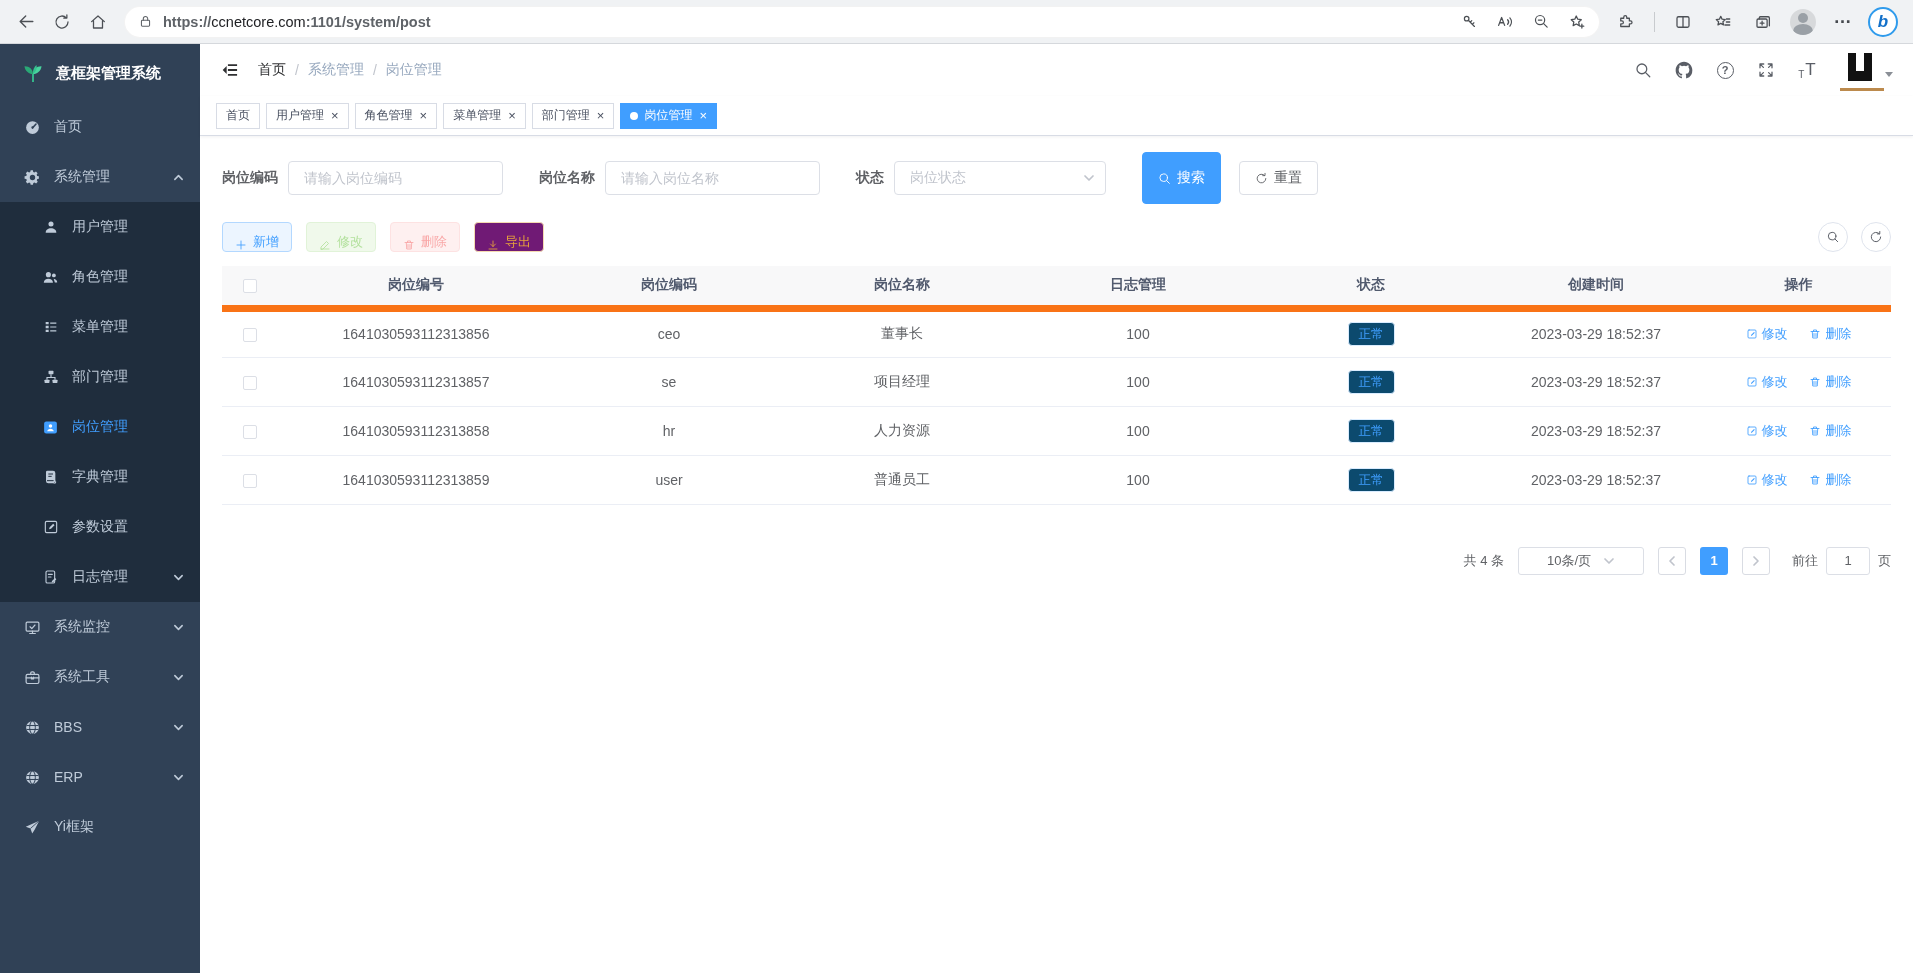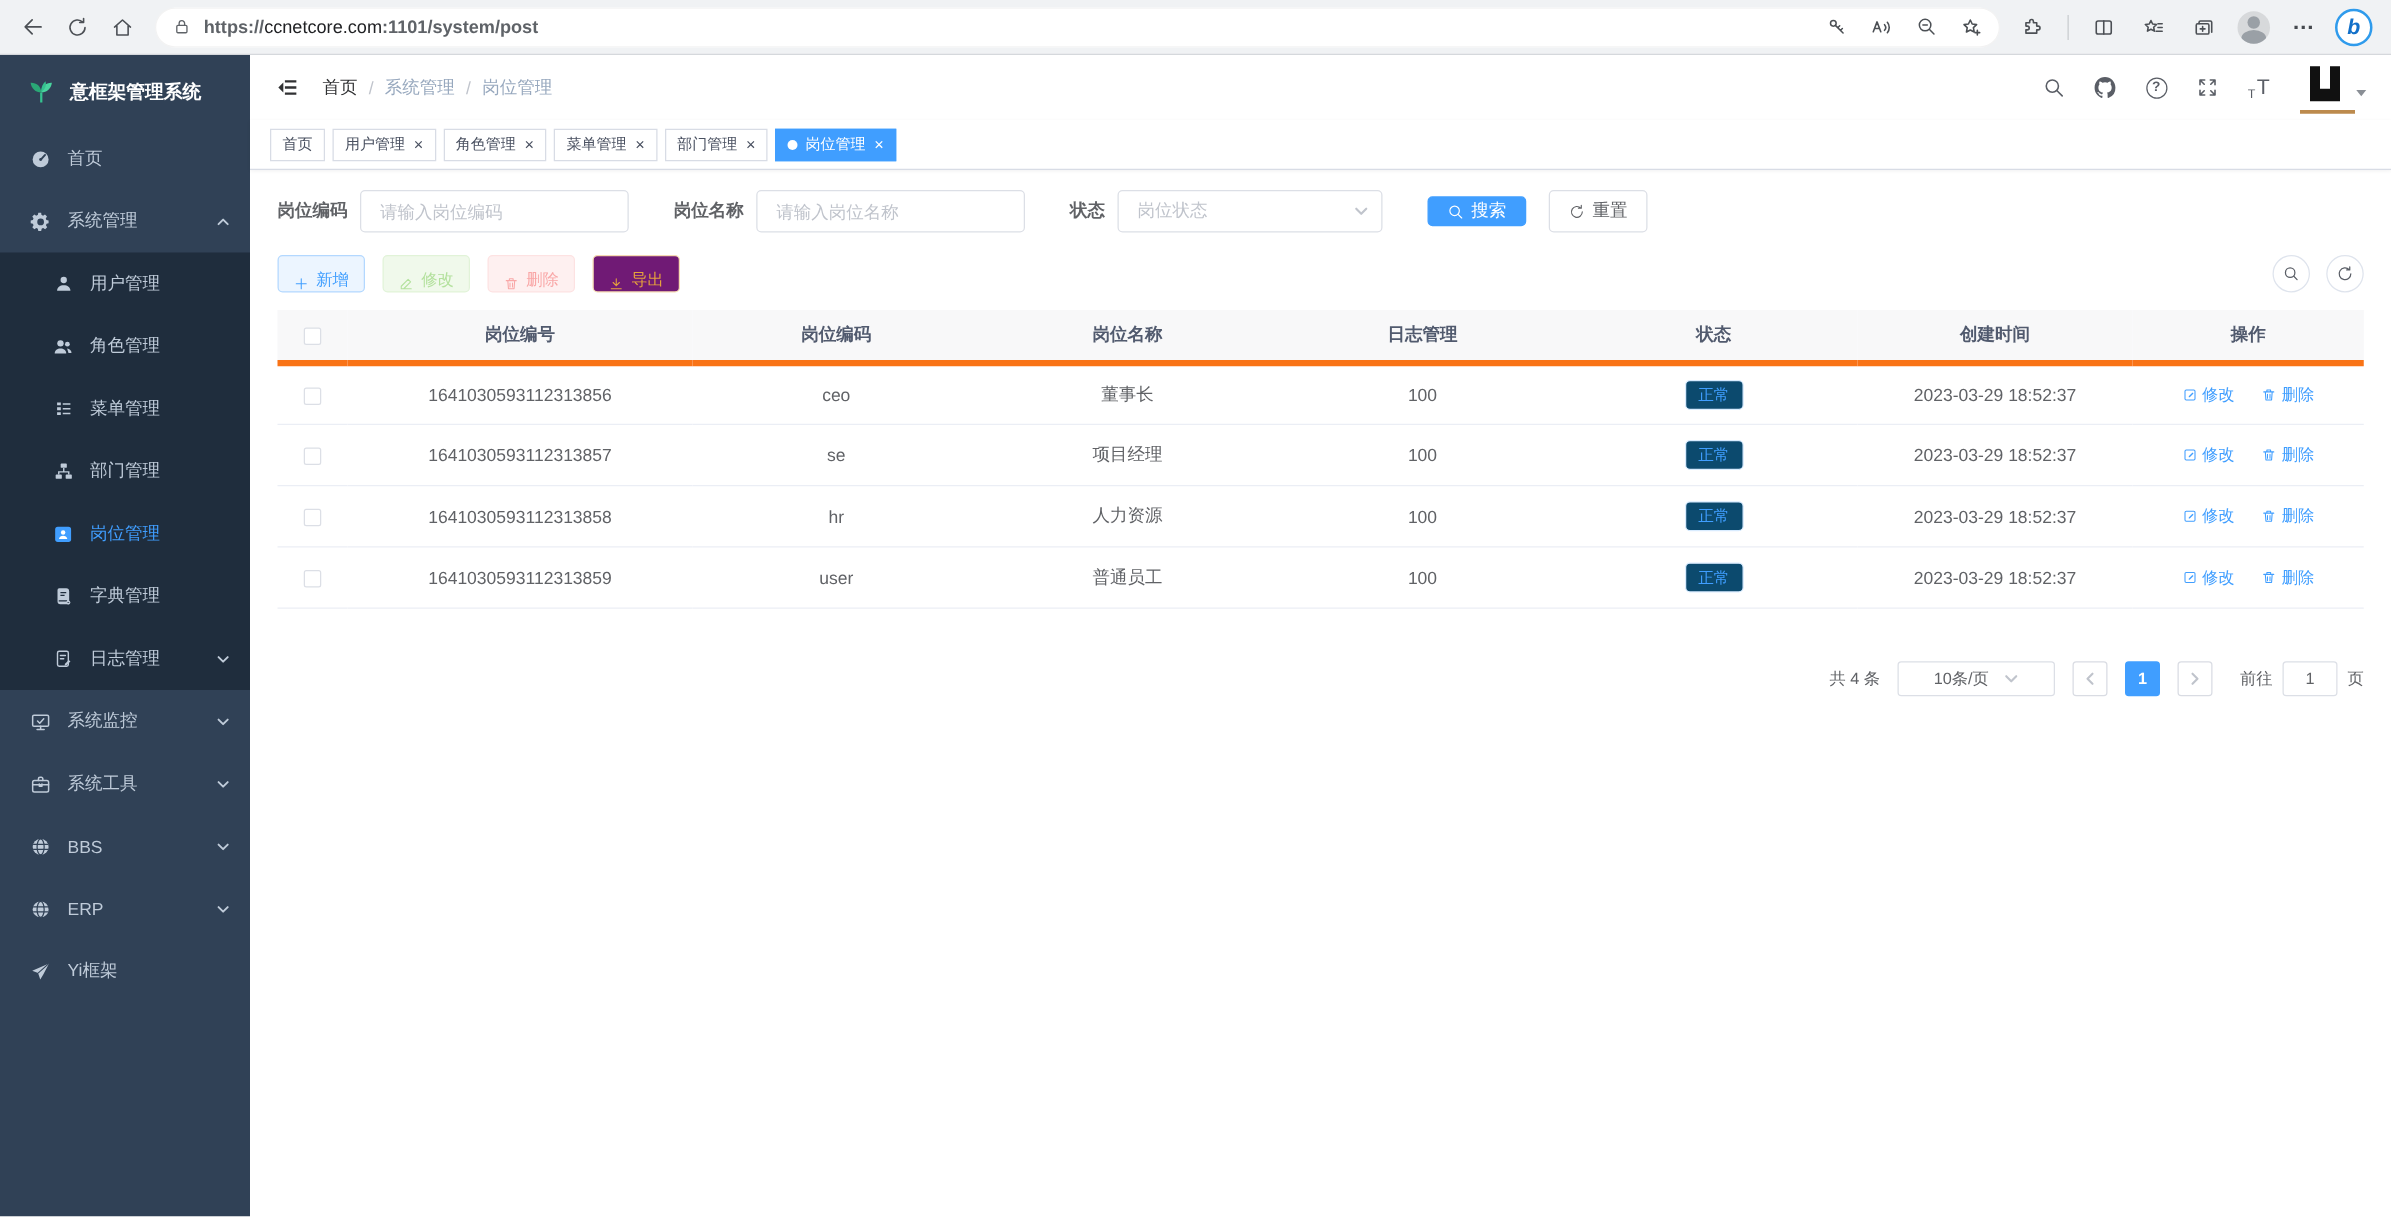--- a/index.html
+++ b/index.html
@@ -81,40 +81,40 @@
   .filter-row { display:flex; align-items:center; }
   .filter-item { display:flex; align-items:center; margin-right:36px; }
   .f-label { font-size:14px; font-weight:bold; color:#606266; margin-right:10px; white-space:nowrap; }
   .f-input { width:215px; height:34px; border:1px solid #dcdfe6; border-radius:4px; padding:0 15px;
     font-size:14px; color:#606266; outline:none; font-family:inherit; }
   .f-input::placeholder { color:#c0c4cc; }
   .f-select { width:212px; height:34px; border:1px solid #dcdfe6; border-radius:4px; background:#fff;
     display:flex; align-items:center; justify-content:space-between; padding:0 10px 0 15px; cursor:pointer; }
   .sel-ph { font-size:14px; color:#c0c4cc; }
   .sel-arrow { color:#c0c4cc; }
-  .btn-search { height:24px; padding:0 15px; background:#409eff; border:1px solid #409eff; border-radius:4px;
+  .btn-search { height:52px; padding:0 15px; background:#409eff; border:1px solid #409eff; border-radius:4px;
     color:#fff; font-size:14px; display:inline-flex; align-items:center; gap:6px; cursor:pointer; font-family:inherit; }
   .btn-reset { height:34px; padding:4px 15px; background:#fff; border:1px solid #dcdfe6; border-radius:4px;
     color:#606266; font-size:14px; display:inline-flex; align-items:center; gap:6px; cursor:pointer; margin-left:18px; font-family:inherit; }
 
   .toolbar-row { display:flex; align-items:center; margin-top:18px; }
   .tb-btn { height:30px; padding:0 12px; border-radius:4px; font-size:13px; display:inline-flex;
     align-items:flex-end; gap:6px; margin-right:14px; cursor:pointer; font-family:inherit; border:1px solid; }
   .tb-add    { color:#409eff; background:#ecf5ff; border-color:#b3d8ff; }
   .tb-edit   { color:#b3e19d; background:#f0f9eb; border-color:#e1f3d8; cursor:not-allowed; }
   .tb-del    { color:#f9a7a7; background:#fef0f0; border-color:#fde2e2; cursor:not-allowed; }
   .tb-export { color:#e6a23c; background:#701a75; border-color:#f5dab1; }
   .tb-right { margin-left:auto; display:flex; gap:13px; }
   .circle-btn { width:30px; height:30px; border-radius:50%; background:#fff; border:1px solid #dfe4ed;
     color:#5a5e66; display:flex; align-items:center; justify-content:center; cursor:pointer; }
 
   
   table.data-table { width:100%; border-collapse:collapse; margin-top:14px; table-layout:fixed; }
   .data-table th { height:42px; background:#f8f8f9; color:#515a6e; font-size:14px; font-weight:bold;
-    text-align:center; border-bottom:5px solid #f97316; }
+    text-align:center; border-bottom:7px solid #f97316; }
   .data-table td { height:49px; color:#606266; font-size:14px; text-align:center;
     border-bottom:1px solid #ebeef5; white-space:nowrap; }
   .checkbox { display:inline-block; width:14px; height:14px; border:1px solid #dcdfe6; border-radius:2px;
     background:#fff; cursor:pointer; vertical-align:middle; }
   .status-tag { display:inline-block; height:24px; line-height:22px; padding:0 10px; font-size:12.5px;
     color:#409eff; background:#0c4a6e; border:1px solid #d9ecff; border-radius:4px; }
   .op-link { color:#409eff; font-size:13px; display:inline-flex; align-items:center; gap:4px;
     margin:0 9px; cursor:pointer; }
 
   
@@ -314,20 +314,29 @@
         <div class="menu-item">
           <span class="mi-icon">
             <svg class="icf" width="16" height="16" viewBox="0 0 24 24">
                 <path d="M6.5 2.5H15A3.5 3.5 0 0 1 18.5 6v15.5H8A3.5 3.5 0 0 1 4.5 18V4.5a2 2 0 0 1 2-2z"></path>
                 <path d="M8 7.5h7M8 11h5M6 17.5h10" stroke="#1f2d3d" stroke-width="1.5" fill="none"></path>
                 <circle cx="17.5" cy="19.5" r="2.4"></circle>
                 <path d="M16.6 19.4l.7.7 1.2-1.2" stroke="#1f2d3d" stroke-width="1" fill="none"></path>
               </svg>
           </span>
           <span>字典管理</span>
+        </div>
+        <div class="menu-item">
+          <span class="mi-icon">
+            <svg class="ic" width="16" height="16" viewBox="0 0 24 24">
+                <rect x="3.5" y="3.5" width="17" height="17" rx="2"></rect>
+                <path d="M9 15.5l1-3 5.3-5.3 2 2-5.3 5.3-3 1z" fill="currentColor" stroke="none"></path>
+              </svg>
+          </span>
+          <span>参数设置</span>
         </div>
         <div class="menu-item">
           <span class="mi-icon">
             <svg class="ic" width="16" height="16" viewBox="0 0 24 24">
                 <rect x="4.5" y="3" width="13" height="18" rx="2"></rect>
                 <path d="M8 8h6M8 12h4"></path>
                 <path d="M13.5 18l4.6-4.6 1.9 1.9-4.6 4.6-2.4.5z" fill="currentColor" stroke="none"></path>
               </svg>
           </span>
           <span>日志管理</span>

